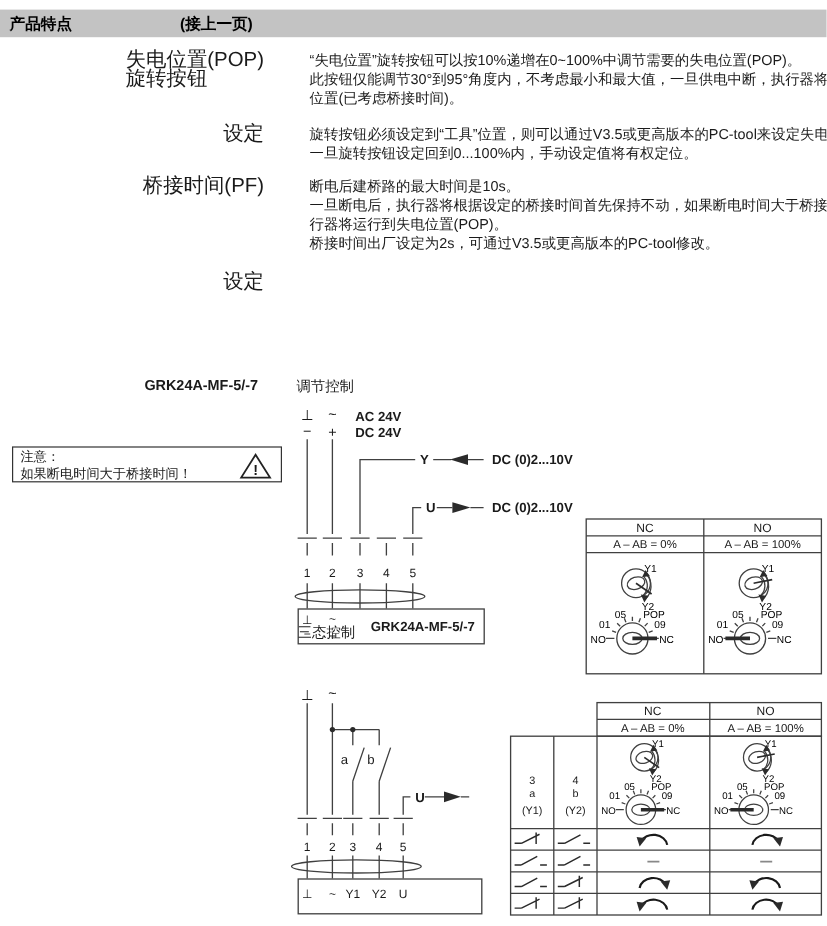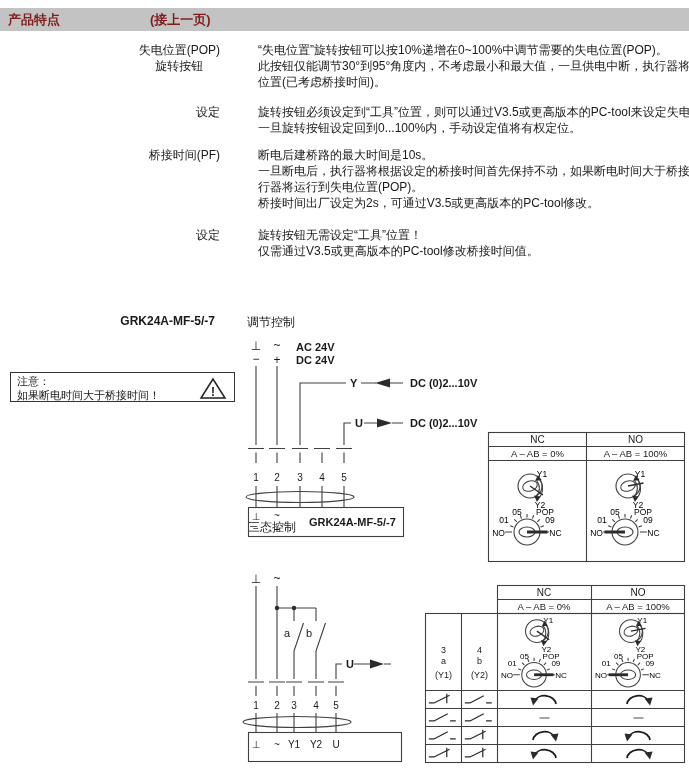--- a/index.html
+++ b/index.html
@@ -1,23 +1,23 @@
 <!DOCTYPE html>
 <html><head>
 <meta charset="utf-8">
 <style>
   html,body{margin:0;padding:0;background:#fff;}
   .page{position:relative;width:689px;height:772px;background:#fff;overflow:hidden;
         font-family:"Liberation Sans","DejaVu Sans",sans-serif;color:#1a1a1a;}
   .abs{position:absolute;}
   .bar{position:absolute;left:0;width:689px;height:23px;background:#c3c3c3;
-       display:flex;align-items:center;font-weight:bold;font-size:13px;color:#7f1d1d;}
+       display:flex;align-items:center;font-weight:bold;font-size:13px;color:#000000;}
   .bar .bar-title{margin-left:8px;white-space:nowrap;}
   .bar .bar-suffix{position:absolute;left:150px;white-space:nowrap;}
-  .feat-label{position:absolute;right:469px;text-align:center;font-size:12px;line-height:16px;white-space:nowrap;}
+  .feat-label{position:absolute;right:469px;text-align:left;font-size:17px;line-height:16px;white-space:nowrap;}
   .feat-text{position:absolute;left:258px;font-size:12px;line-height:16px;white-space:nowrap;}
   .model-title{position:absolute;right:474px;font-size:12px;font-weight:bold;white-space:nowrap;}
   .diag-title{position:absolute;font-size:12px;white-space:nowrap;}
   .notice-box{position:absolute;left:10px;top:372px;width:225px;height:30px;border:1px solid #333;box-sizing:border-box;}
   .notice-text{position:absolute;left:6px;top:1px;font-size:11px;line-height:14px;white-space:nowrap;}
   .notice-tri{position:absolute;right:8px;top:4px;}
   .footnote{position:absolute;left:8px;top:752px;font-size:11px;white-space:nowrap;}
   svg{overflow:visible;}
   .ln{stroke:#404040;stroke-width:1.1;fill:none;stroke-linecap:butt;}
   .ln13{stroke:#2b2b2b;stroke-width:1.3;fill:none;}
@@ -119,24 +119,20 @@
   </div>
   <div class="feat-text" style="top:147px">
     <div>断电后建桥路的最大时间是10s。</div>
     <div>一旦断电后，执行器将根据设定的桥接时间首先保持不动，如果断电时间大于桥接时间，则执</div>
     <div>行器将运行到失电位置(POP)。</div>
     <div>桥接时间出厂设定为2s，可通过V3.5或更高版本的PC-tool修改。</div>
   </div>
 
   <div class="feat-label" style="top:227px">
     <div>设定</div>
-  </div>
-  <div class="feat-text" style="top:227px">
-    <div>旋转按钮无需设定“工具”位置！</div>
-    <div>仅需通过V3.5或更高版本的PC-tool修改桥接时间值。</div>
   </div>
 
 
   <div class="model-title" style="top:314px">GRK24A-MF-5/-7</div>
   <div class="diag-title" style="top:314px;left:247px">调节控制</div>
   <div class="diag-title" style="top:519px;left:248px">三态控制</div>
 
   <div class="notice-box">
     <div class="notice-text">
       <div>注意：</div>

